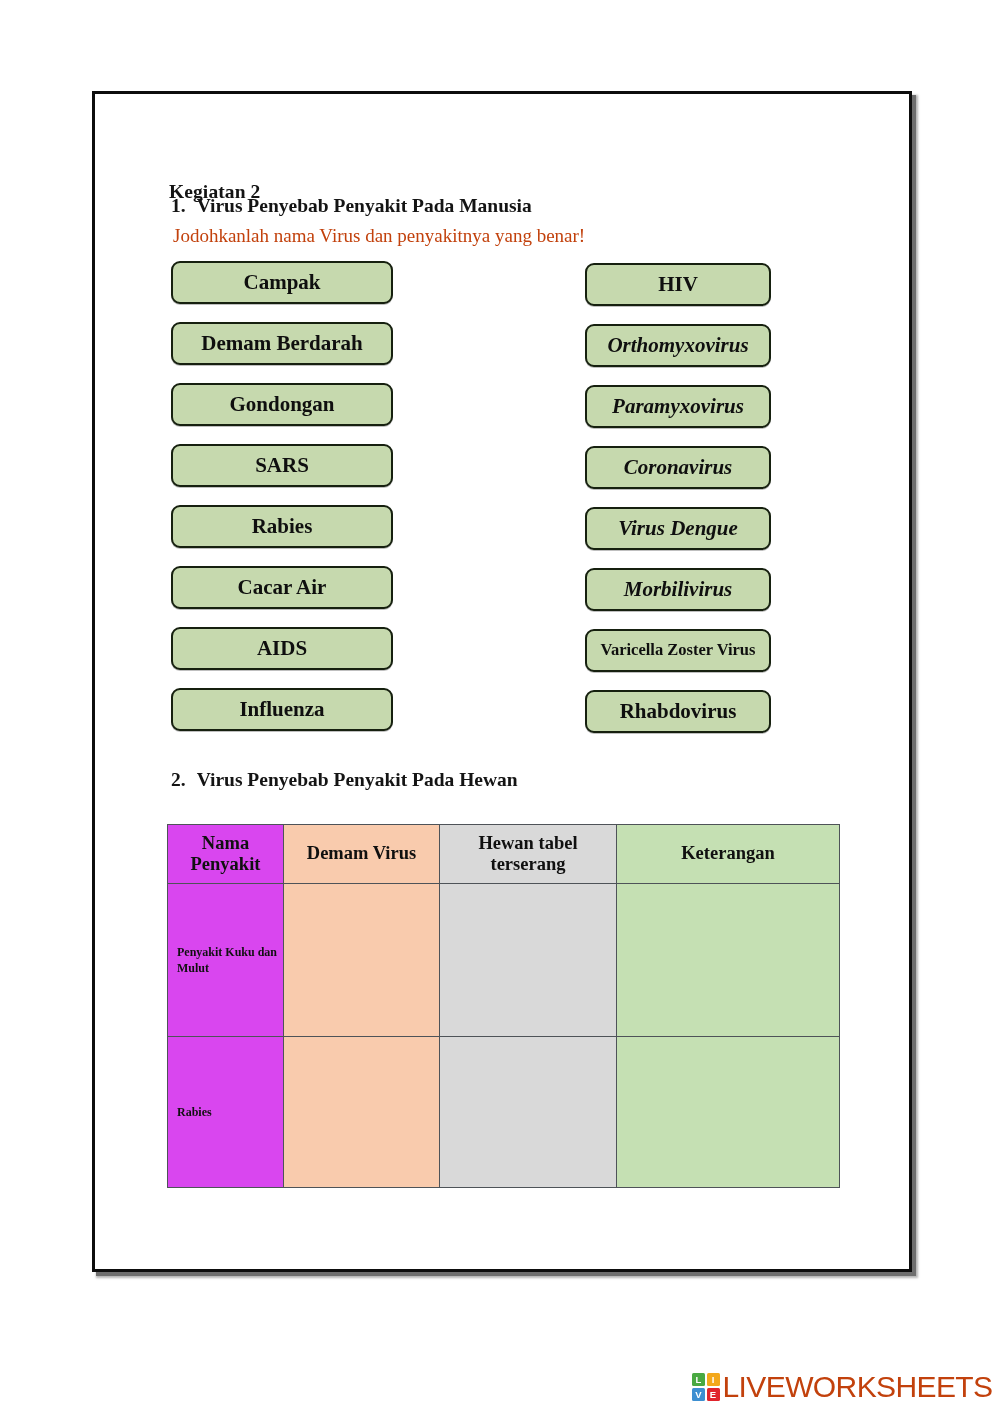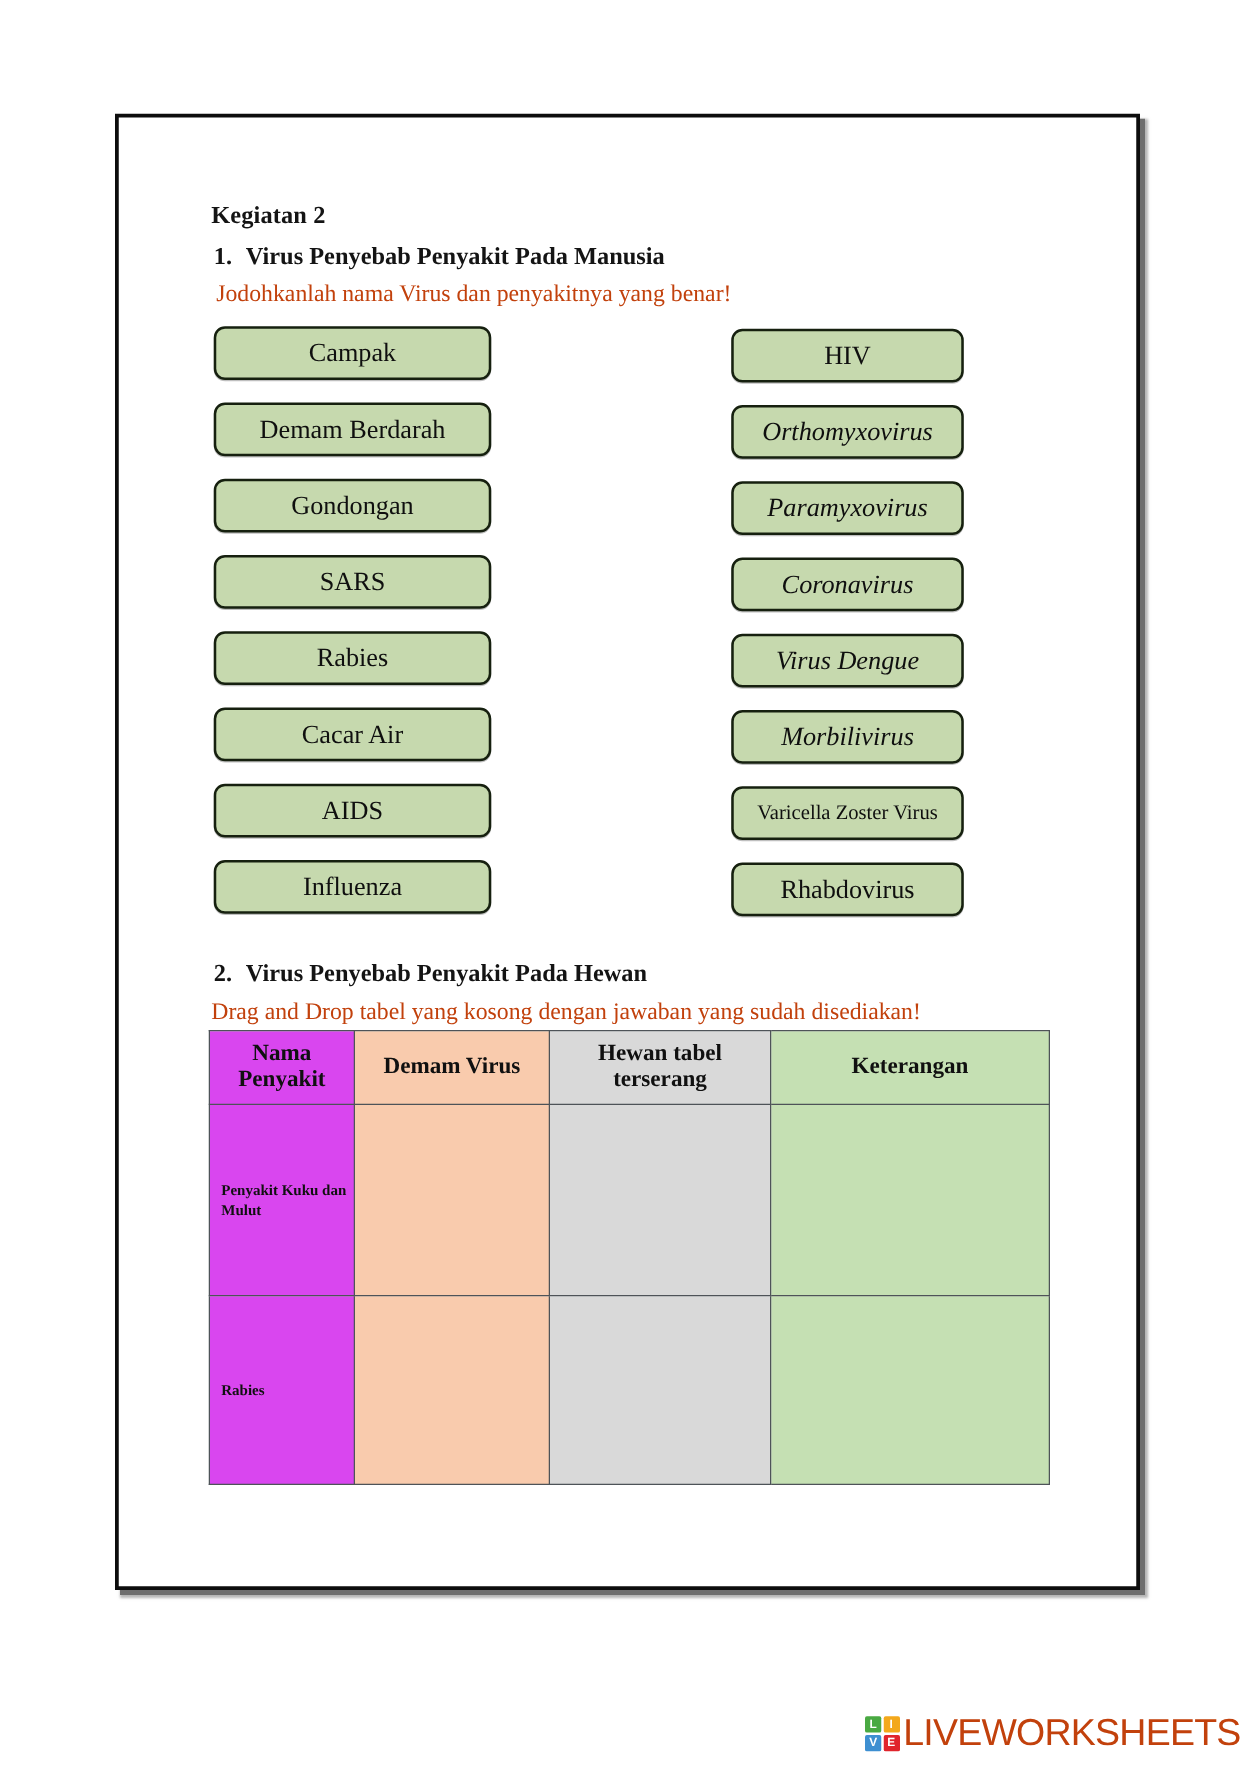--- a/index.html
+++ b/index.html
@@ -32,21 +32,21 @@
     position: absolute;
     left: 0; top: 0;
     width: 100%;
     height: 100%;
   }
 
   
   .kegiatan-title {
     position: absolute;
     left: 74px;
-    top: 68px;
+    top: 87px;
     font-size: 19.5px;
     font-weight: bold;
     color: #141414;
     letter-spacing: 0.1px;
   }
   .section-head {
     position: absolute;
     display: flex;
     align-items: baseline;
     gap: 11px;
@@ -76,21 +76,21 @@
   .chip {
     position: absolute;
     box-sizing: border-box;
     background: #c6d9ae;
     border: 2.5px solid #16200f;
     border-radius: 9px;
     display: flex;
     align-items: center;
     justify-content: center;
     font-size: 21px;
-    font-weight: normal;
+    font-weight: bold;
     color: #0f0f0f;
     text-align: center;
     line-height: 1;
     height: 43px;
     box-shadow: 0 1px 0 0 rgba(0,0,0,0.25);
   }
   .chip.col-left  { left: 76px;  width: 222px; }
   .chip.col-right { left: 490px; width: 186px; }
   .chip.italic { font-style: italic; }
   .chip.small  { font-size: 16.5px; font-style: normal; }
@@ -211,21 +211,20 @@
       <div class="chip col-right italic" style="top:413px">Virus Dengue</div>
       <div class="chip col-right italic" style="top:474px">Morbilivirus</div>
       <div class="chip col-right small" style="top:535px">Varicella Zoster Virus</div>
       <div class="chip col-right" style="top:596px">Rhabdovirus</div>
     </div>
 
     <div class="section-head" id="sec2-head">
       <span class="num">2.</span>
       <span>Virus Penyebab Penyakit Pada Hewan</span>
     </div>
-    <div class="section-sub" id="sec2-sub">Drag and Drop tabel yang kosong dengan jawaban yang sudah disediakan!</div>
 
     <table id="hewan-table">
       <colgroup>
         <col class="c0">
           <col class="c1">
           <col class="c2">
           <col class="c3">
       </colgroup>
       <thead>
         <tr>

